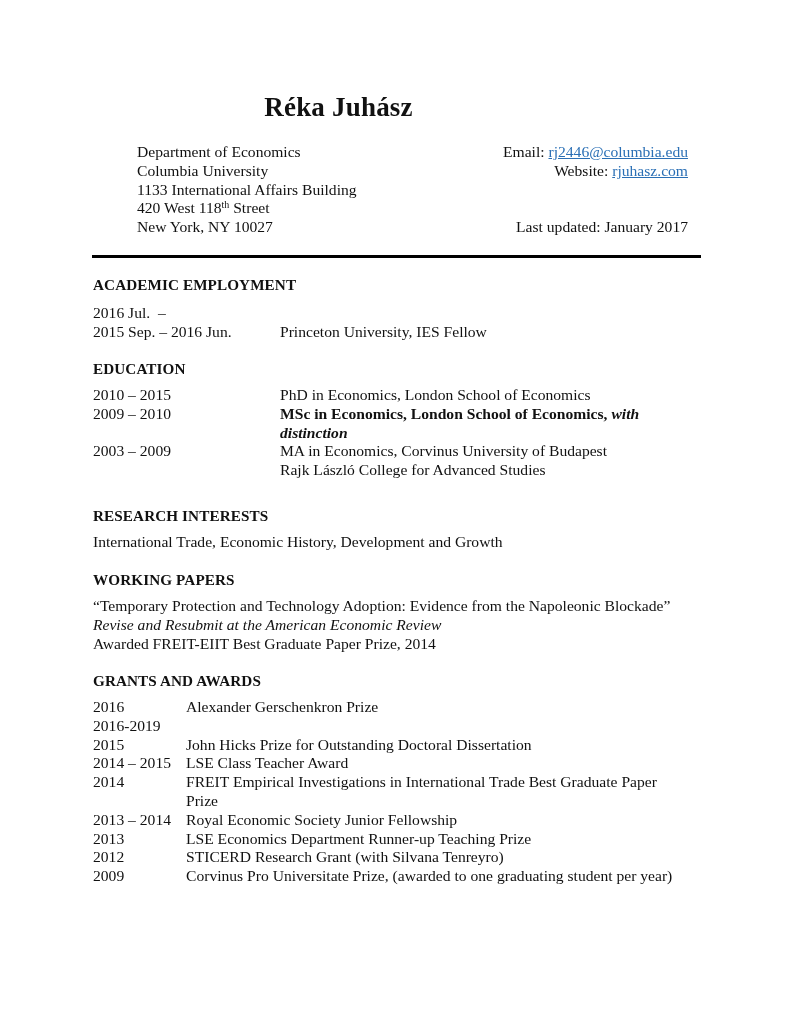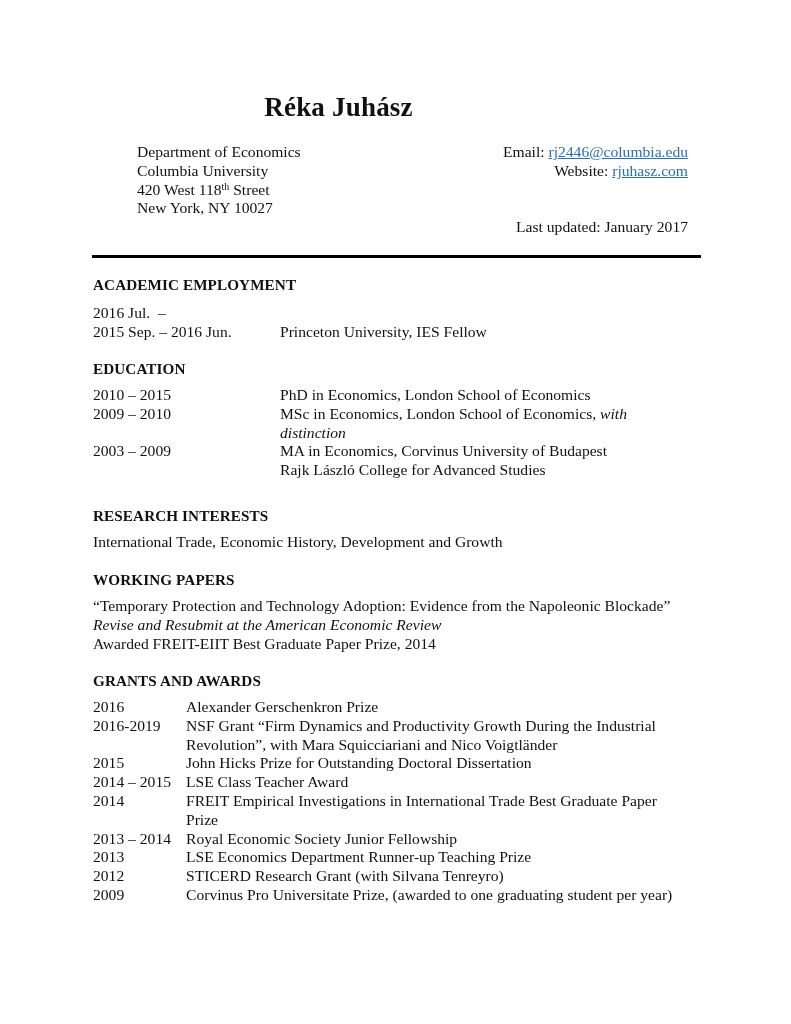--- a/index.html
+++ b/index.html
@@ -31,20 +31,21 @@
   em { font-style: italic; }
 </style>
 </head>
 <body>
 
 <div class="abs title">Réka Juhász</div>
 
 <div class="abs hdr-left">
   <div>Department of Economics</div>
   <div>Columbia University</div>
+  <div>1133 International Affairs Building</div>
   <div><span>420 West 118</span><sup>th</sup><span> Street</span></div>
   <div>New York, NY 10027</div>
 </div>
 
 <div class="abs hdr-right">
   <div><span>Email: </span><a class="link">rj2446@columbia.edu</a></div>
   <div><span>Website: </span><a class="link">rjuhasz.com</a></div>
   <div class="updated">Last updated: January 2017</div>
 </div>
 
@@ -62,21 +63,21 @@
 </div>
 
 <div class="abs section-title block" style="top:360px;">EDUCATION</div>
 <div class="abs block" style="top:386px;">
   <div class="row">
     <div class="c1-wide">2010 – 2015</div>
     <div class="c2">PhD in Economics, London School of Economics</div>
   </div>
   <div class="row">
     <div class="c1-wide">2009 – 2010</div>
-    <div class="c2" style="padding-right:40px;"><span>MSc in Economics, London School of Economics, </span><em>with distinction</em></div>
+    <div class="c2" style="padding-right:40px;font-weight:bold;"><span>MSc in Economics, London School of Economics, </span><em>with distinction</em></div>
   </div>
   <div class="row">
     <div class="c1-wide">2003 – 2009</div>
     <div class="c2">
       <div>MA in Economics, Corvinus University of Budapest</div>
       <div>Rajk László College for Advanced Studies</div>
     </div>
   </div>
 </div>
 
@@ -91,21 +92,20 @@
 </div>
 
 <div class="abs section-title block" style="top:672px;">GRANTS AND AWARDS</div>
 <div class="abs block" style="top:698px;">
   <div class="row">
     <div class="c1-narrow">2016</div>
     <div class="c2">Alexander Gerschenkron Prize</div>
   </div>
   <div class="row">
     <div class="c1-narrow">2016-2019</div>
-    <div class="c2" style="padding-right:30px;">NSF Grant “Firm Dynamics and Productivity Growth During the Industrial Revolution”, with Mara Squicciariani and Nico Voigtländer</div>
   </div>
   <div class="row">
     <div class="c1-narrow">2015</div>
     <div class="c2">John Hicks Prize for Outstanding Doctoral Dissertation</div>
   </div>
   <div class="row">
     <div class="c1-narrow">2014 – 2015</div>
     <div class="c2">LSE Class Teacher Award</div>
   </div>
   <div class="row">

